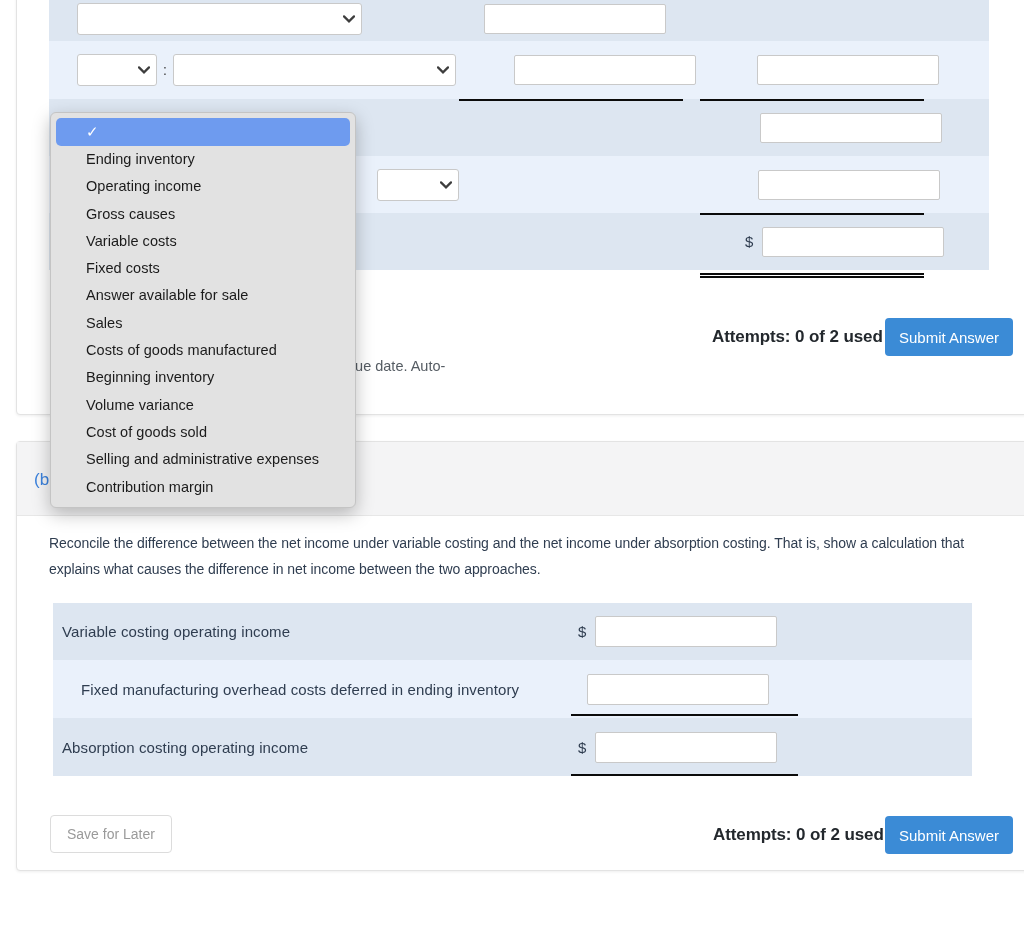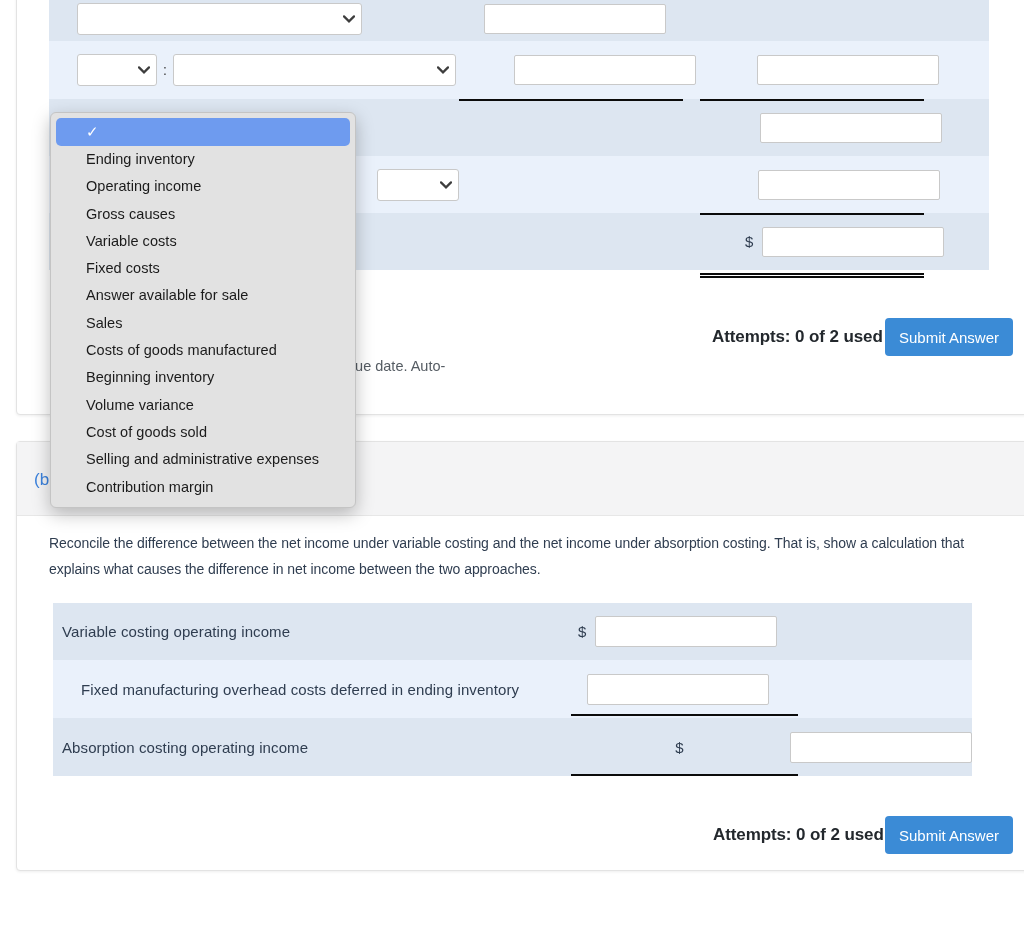--- a/index.html
+++ b/index.html
@@ -258,30 +258,31 @@
         <span class="dollar">$</span>
         <input class="txt" type="text" style="width: 182px; height: 31px; margin-left: 9px;">
       </div>
 
       <div class="r row-light" style="height:58px;">
         <div class="cell-label" style="width:525px;padding-left:28px;">Fixed manufacturing overhead costs deferred in ending inventory</div>
         <span class="dollar"></span>
         <input class="txt" type="text" style="width: 182px; height: 31px; margin-left: 9px;">
       </div>
 
-      <div class="r row-dark" style="height:58px;justify-content:space-between;">
+      <div class="r row-dark" style="height:58px;">
         <div class="cell-label" style="width:525px;">Absorption costing operating income</div>
         <span class="dollar">$</span>
         <input class="txt" type="text" style="width: 182px; height: 31px; margin-left: 9px;">
       </div>
     </div>
 
     <div class="rule" style="left:554px; top:272px; width:227px;"></div>
     <div class="rule" style="left:554px; top:332px; width:227px;"></div>
 
+    <button class="btn-save" style="left:33px; top:373px;">Save for Later</button>
     <div class="attempts" style="left:696px; top:383px;">Attempts: 0 of 2 used</div>
     <button class="btn-submit" style="left:868px; top:374px;">Submit Answer</button>
   </div>
 
   <div class="prompt">Reconcile the difference between the net income under variable costing and the net income under absorption costing. That is, show a calculation that explains what causes the difference in net income between the two approaches.</div>
 
   <div class="popup">
     <div class="popup-item selected">
       <span class="chk">✓</span><span></span>
     </div>

